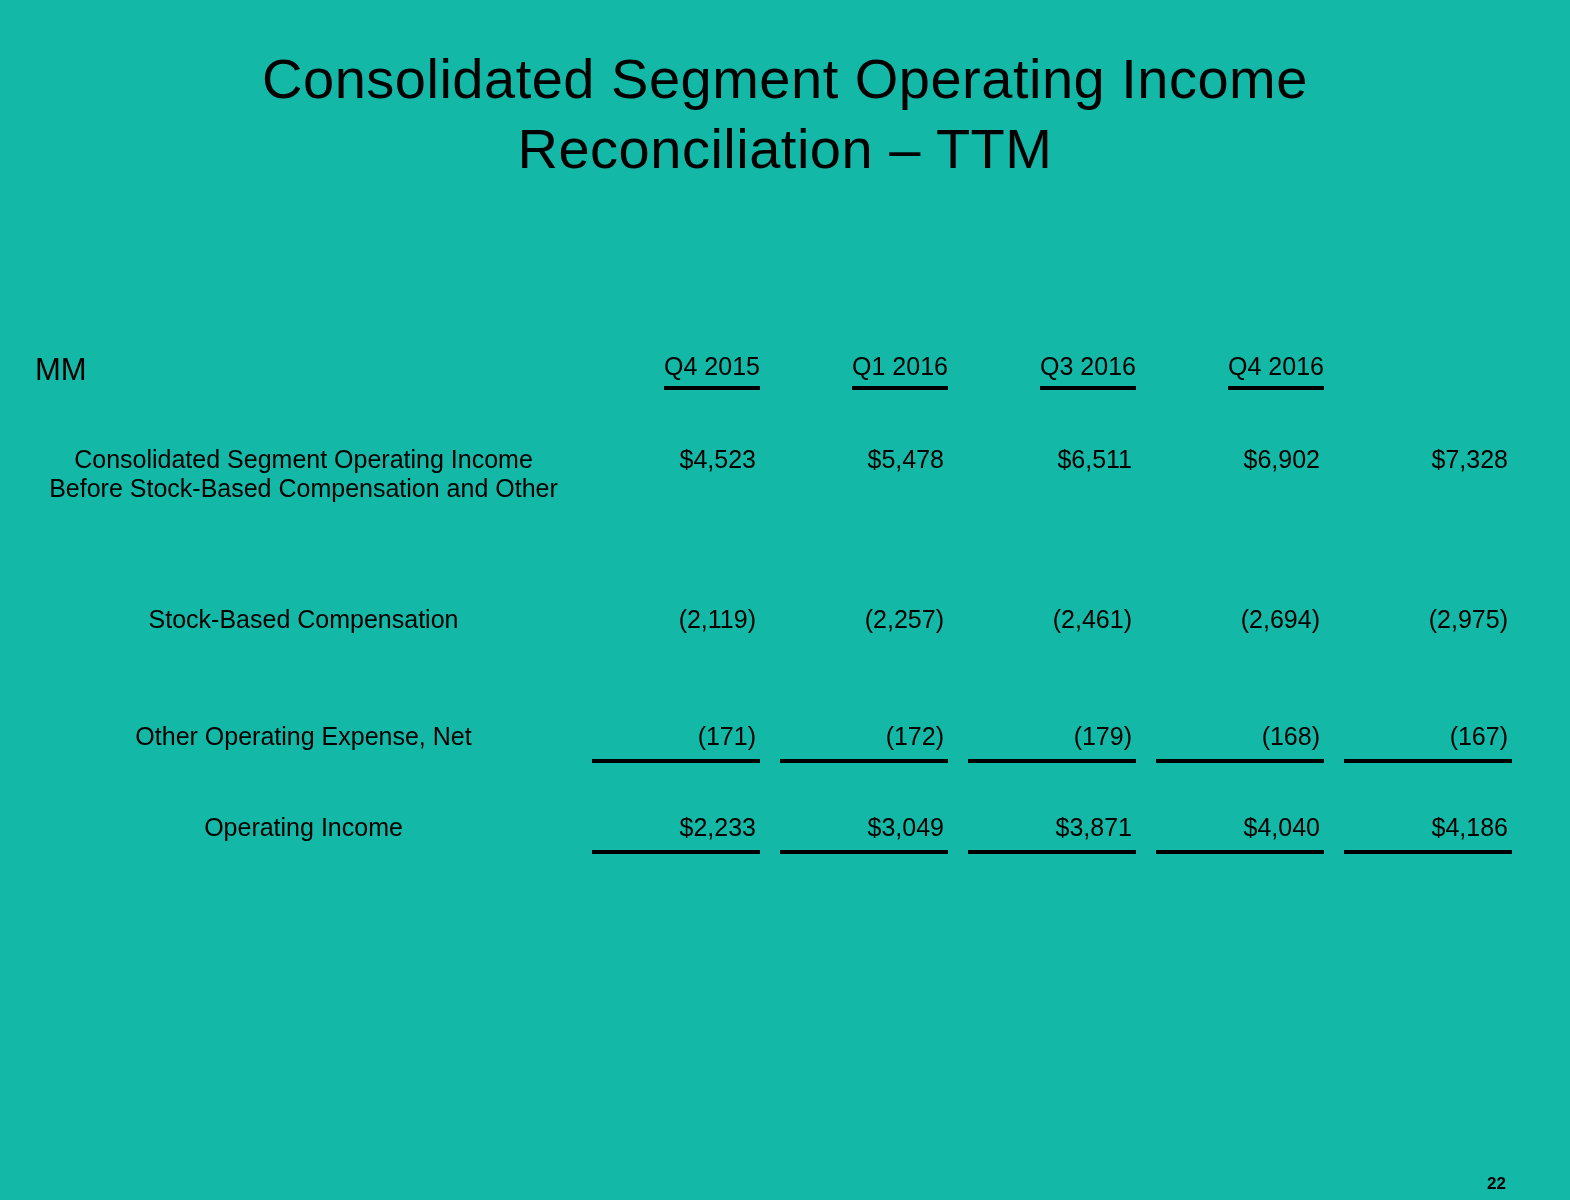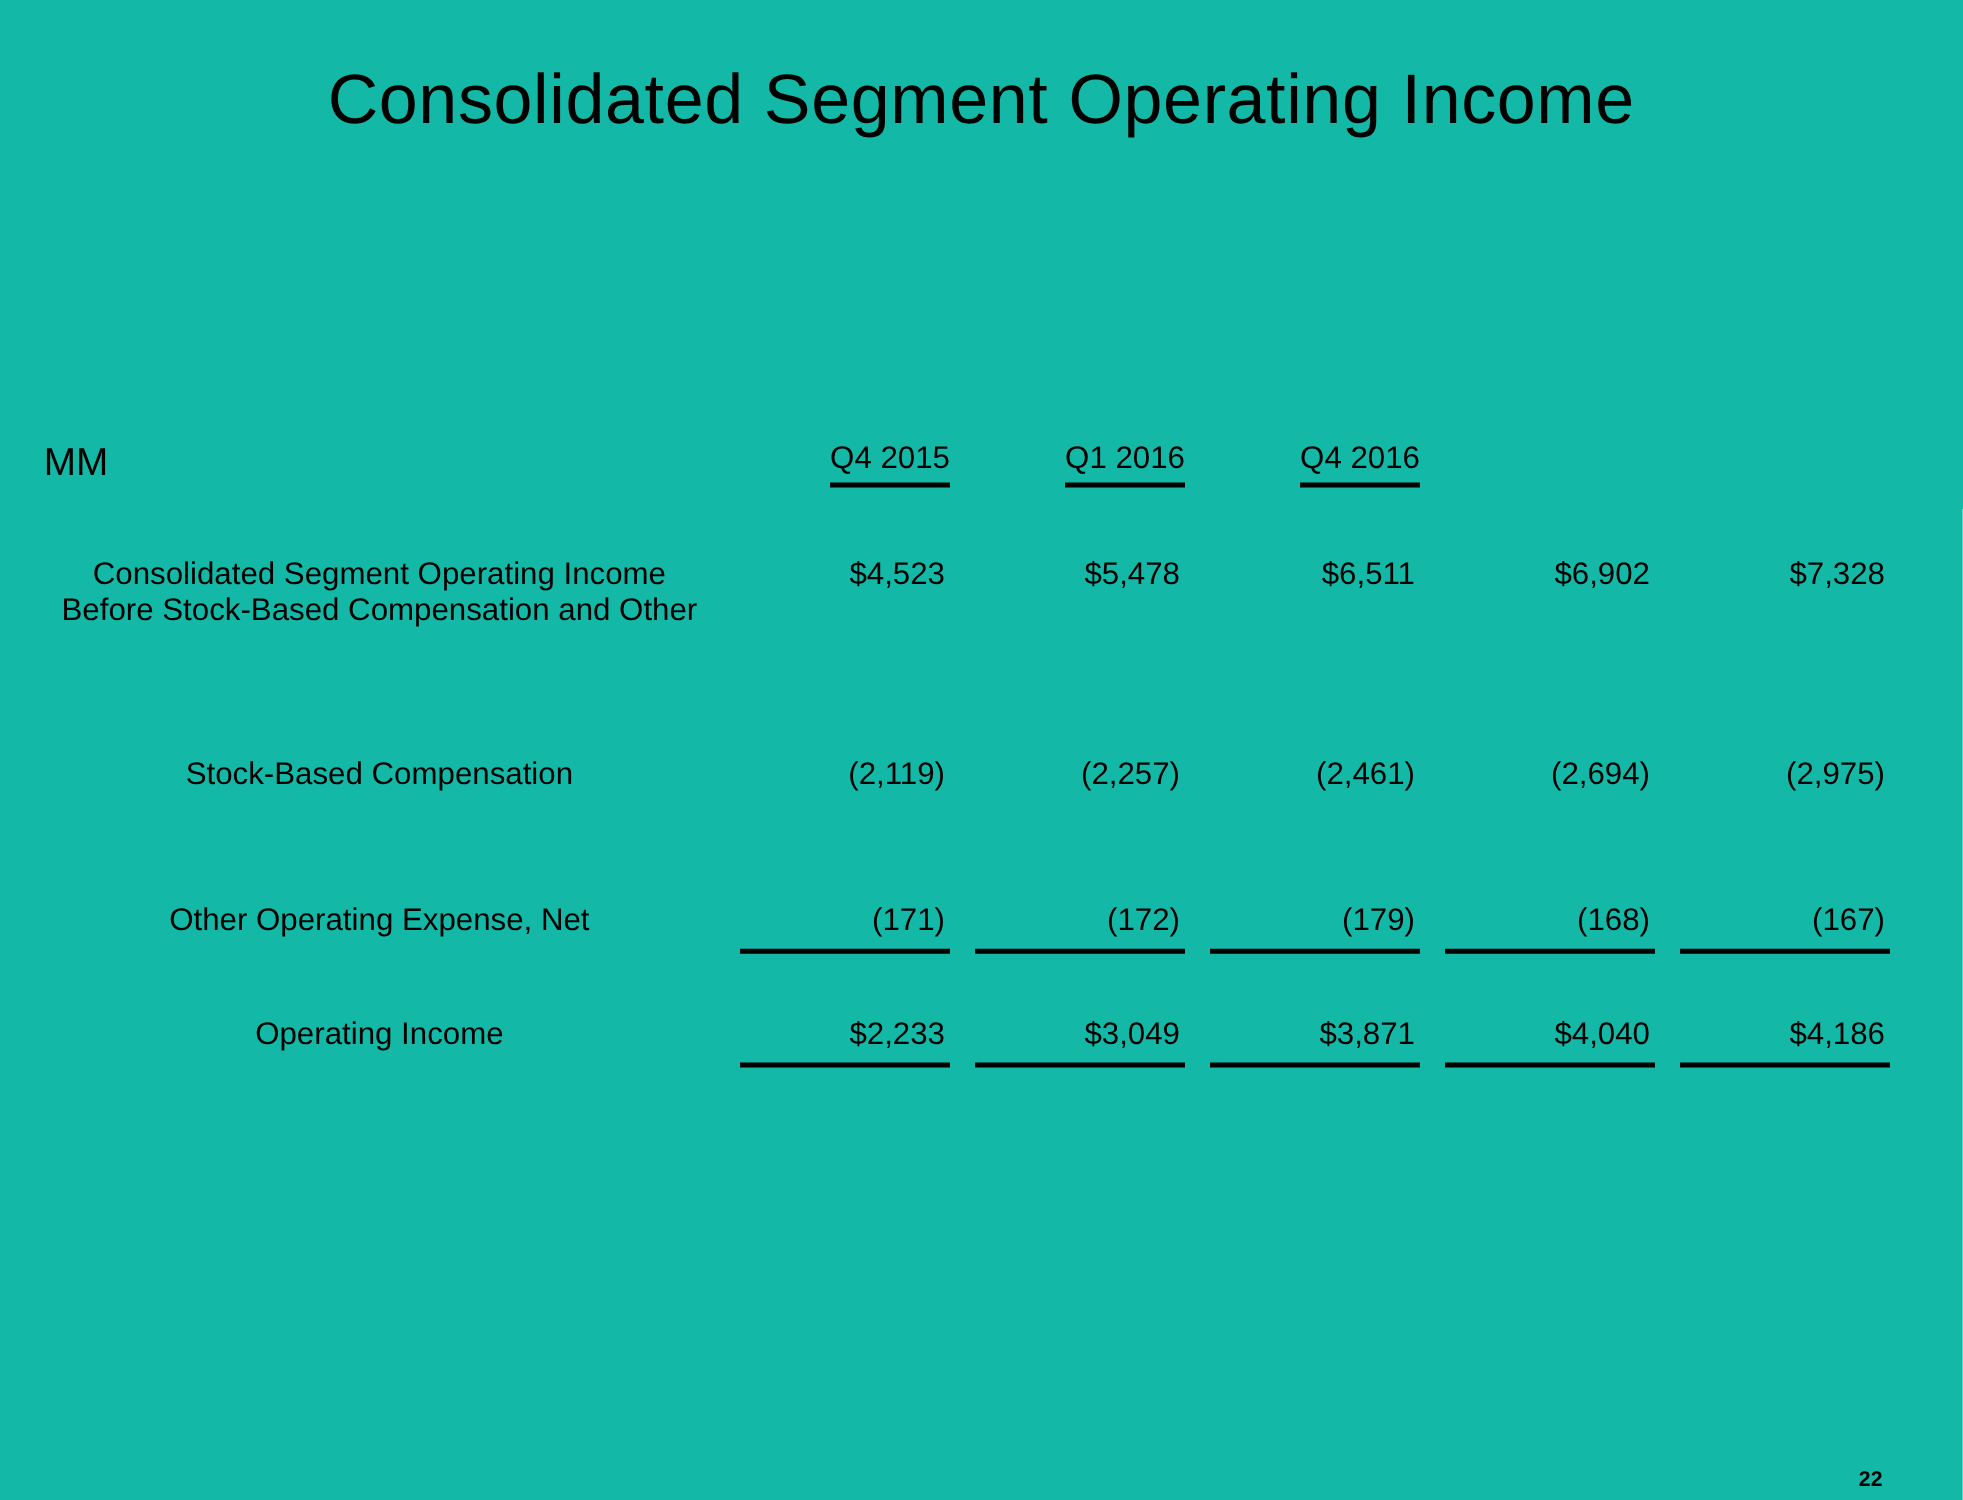--- a/index.html
+++ b/index.html
@@ -83,29 +83,33 @@
     margin-left: 47px;
   }
 </style>
 </head>
 <body>
 
 <div class="slide">
 
   <div class="title">
     <div>Consolidated Segment Operating Income</div>
+    <div>Reconciliation – TTM</div>
   </div>
 
   <div class="trow header-row">
     <div class="cell label unit-label">MM</div>
     <div class="cell val">
       <span class="colhead">Q4 2015</span>
     </div>
     <div class="cell val">
       <span class="colhead">Q1 2016</span>
+    </div>
+    <div class="cell val">
+      <span class="colhead">Q3 2016</span>
     </div>
     <div class="cell val">
       <span class="colhead">Q4 2016</span>
     </div>
   </div>
 
   <div id="rows">
       <div class="trow" style="top: 445px;">
     <div class="cell label">
       <div class="label-inner">Consolidated Segment Operating Income Before Stock-Based Compensation and Other</div>

